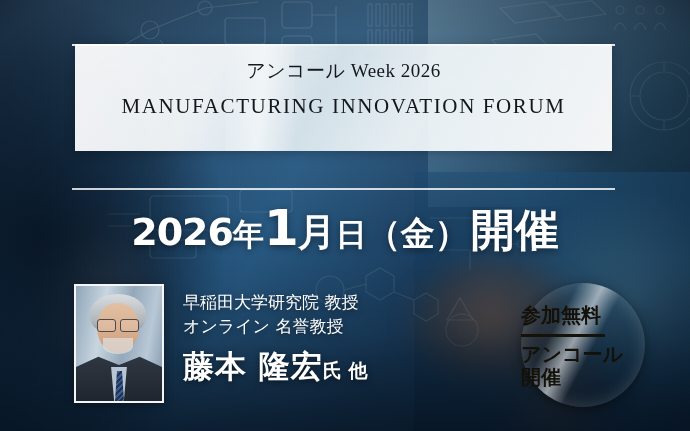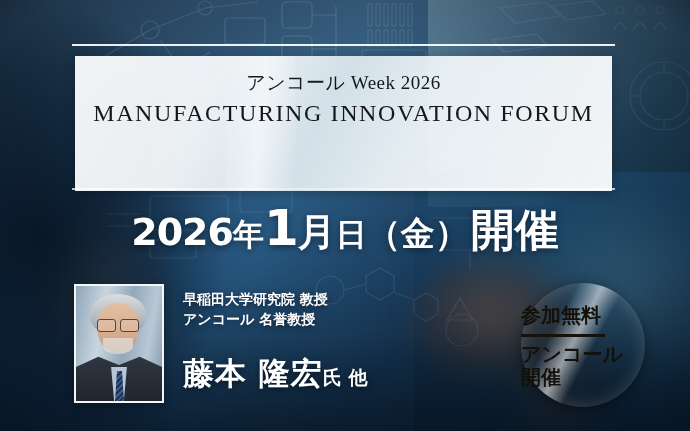--- a/index.html
+++ b/index.html
@@ -89,23 +89,23 @@
     width: 543px;
     height: 2px;
     background: rgba(255,255,255,0.92);
   }
   .title-rule.top { top: 44px; }
   .title-rule.bottom { top: 188px; background: rgba(255,255,255,0.80); }
 
   .title-box {
     position: absolute;
     left: 75px;
-    top: 56px;
+    top: 44px;
     width: 537px;
-    height: 135px;
+    height: 107px;
     background:
       linear-gradient(118deg,
         rgba(255,255,255,0.94) 0%,
         rgba(250,252,253,0.93) 26%,
         rgba(228,238,243,0.90) 46%,
         rgba(242,248,250,0.93) 62%,
         rgba(255,255,255,0.95) 100%);
     box-shadow: 0 2px 10px rgba(0,0,0,0.25);
     display: flex;
     flex-direction: column;
@@ -140,23 +140,23 @@
     font-size: 40px;
     font-weight: 400;
     letter-spacing: -0.5px;
     color: #0a0d11;
     white-space: nowrap;
     line-height: 1.22;
   }
   .sub-title {
     position: relative;
     z-index: 2;
-    margin-top: 4px;
+    margin-top: 10px;
     font-family: "Liberation Serif", "DejaVu Serif", serif;
-    font-size: 24px;
+    font-size: 21px;
     letter-spacing: 1.6px;
     color: #14171b;
     white-space: nowrap;
   }
 
   
   .date-line {
     position: absolute;
     left: 0; right: 0;
     top: 199px;
@@ -245,36 +245,35 @@
 
   .speaker-text {
     position: absolute;
     left: 183px;
     top: 290px;
     color: #ffffff;
     text-shadow: 0 2px 6px rgba(0,0,0,0.55);
     font-family: "DejaVu Sans", "Liberation Sans", sans-serif;
   }
   .affil {
-    font-size: 14px;
-    font-weight: bold;
+    font-size: 17px;
+    font-weight: normal;
     line-height: 1.42;
     white-space: nowrap;
   }
   .name-row {
     margin-top: 8px;
     white-space: nowrap;
     display: flex;
     align-items: baseline;
   }
   .name-main {
     font-size: 31px;
     font-weight: bold;
     letter-spacing: 1px;
-    margin-top: 15px;
   }
   .name-suffix {
     font-size: 19px;
     font-weight: bold;
   }
 
   
   .badge {
     position: absolute;
     left: 521px;
@@ -451,21 +450,21 @@
     <div class="ph-face"></div>
     <div class="ph-beard"></div>
     <div class="ph-glass">
         <i></i>
         <i></i>
       </div>
   </div>
 
   <div class="speaker-text">
     <div class="affil">早稲田大学研究院 教授</div>
-    <div class="affil">アンコール 名誉教授</div>
+    <div class="affil">オンライン 名誉教授</div>
     <div class="name-row">
       <span class="name-main">藤本 隆宏</span>
       <span class="name-suffix">氏 他</span>
     </div>
   </div>
 
   <div class="badge">
     <div class="badge-top">参加無料</div>
     <div class="badge-rule"></div>
     <div class="badge-b1">アンコール</div>

